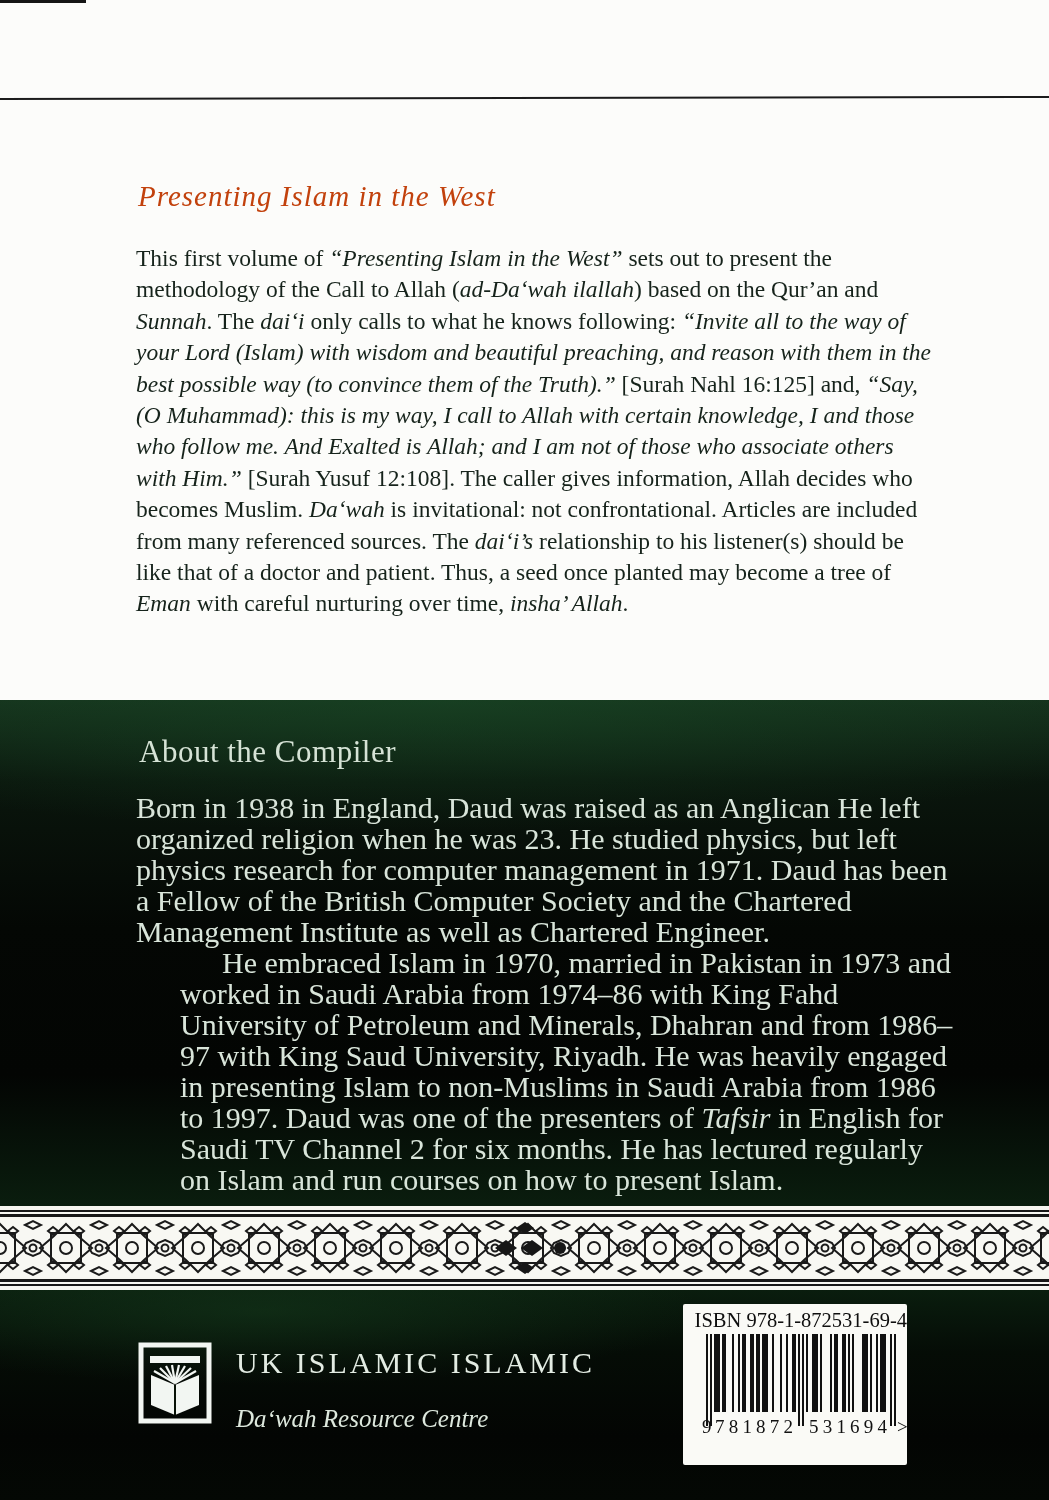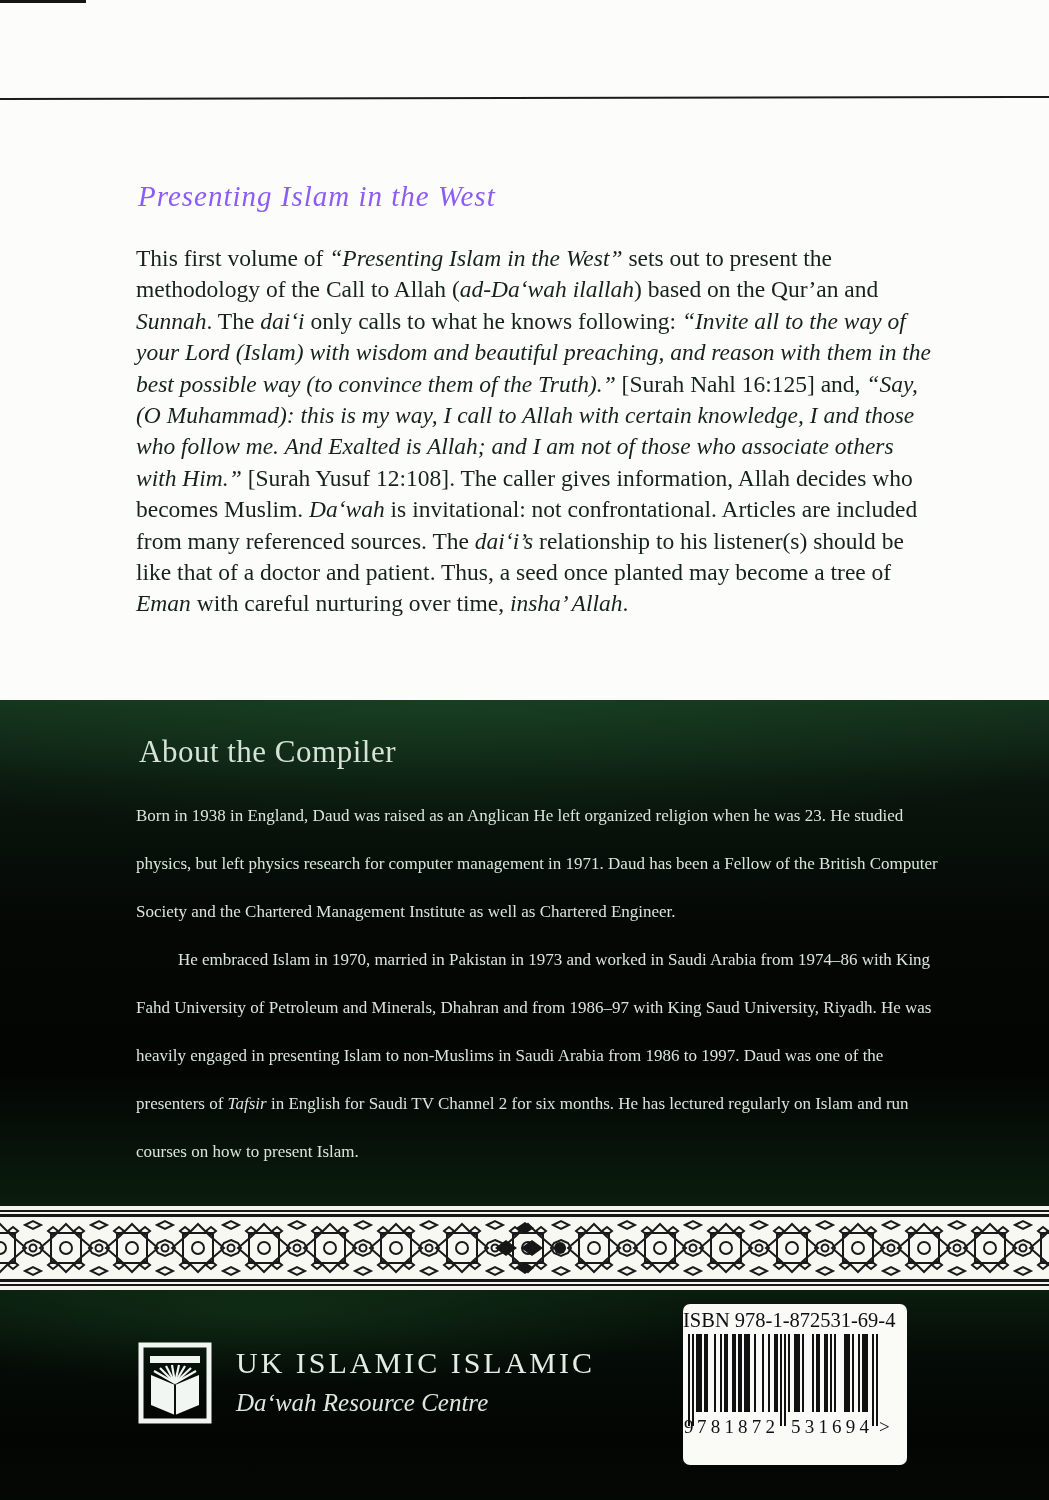--- a/index.html
+++ b/index.html
@@ -6,62 +6,62 @@
   html,body{margin:0;padding:0;background:#777;}
   .page{
     position:relative;width:1049px;height:1500px;margin:0 auto;
     background:var(--page-bg,#fcfcfa);overflow:hidden;
     font-family:"Liberation Serif","DejaVu Serif",serif;
   }
   .corner-mark{position:absolute;left:0;top:0;width:86px;height:3px;background:#151515;}
   .top-rule{position:absolute;left:0;top:97px;width:100%;height:2px;background:#1c1c1c;transform:rotate(-0.12deg);}
   .front-title{
     position:absolute;left:138px;top:180px;
-    font-style:italic;font-size:29px;letter-spacing:1px;color:#8b5cf6;
+    font-style:italic;font-size:29px;letter-spacing:1px;color:#c2410c;
   }
   .front-body{
     position:absolute;left:136px;top:243px;width:798px;
     font-size:23.5px;line-height:31.4px;color:var(--ink,#16231b);
   }
   .it{font-style:italic;text-align:center;}
   .dark-section{
     position:absolute;left:0;top:700px;width:100%;height:506px;
     background:
       radial-gradient(120% 42% at 42% 0%, rgba(25,75,38,.55), rgba(0,0,0,0) 62%),
       linear-gradient(180deg,#15301c 0%,#0a160d 16%,#040704 45%,#030503 74%,#0a1d0e 100%);
   }
   .compiler-heading{
     position:absolute;left:139px;top:34px;
     font-size:31px;letter-spacing:.5px;color:#d6e3d6;
   }
   .compiler-body{
     position:absolute;left:136px;top:92px;width:820px;
-    font-size:17px;line-height:48px;color:var(--panel-text,#d9e5da);
+    font-size:30px;line-height:31px;color:var(--panel-text,#d9e5da);
   }
   .compiler-body p{margin:0;}
-  .compiler-body p + p{text-indent:42px;}
+  .compiler-body p + p{text-indent:42px;margin-left:44px;}
   .band{position:absolute;left:0;top:1206px;width:100%;height:84px;background:#f6f6f1;}
   .band .rt{height:2px;background:#171717;}
   .band .rk{height:3px;background:#171717;}
   .band .g2{height:2px;} .band .g4{height:4px;}
   .band svg{display:block;}
   .bottom-section{
     position:absolute;left:0;top:1290px;width:100%;height:210px;
     background:
       radial-gradient(60% 50% at 25% 10%, rgba(22,62,30,.5), rgba(0,0,0,0) 70%),
       linear-gradient(180deg,#0a1d0e 0%,#050c06 30%,#030503 70%,#040804 100%);
   }
   .publisher-logo{position:absolute;left:138px;top:52px;}
   .pub-text{position:absolute;left:236px;top:56px;color:#e3ece3;}
   .pub-name{font-size:30px;letter-spacing:3px;}
-  .pub-tagline{font-size:25px;font-style:italic;margin-top:9px;color:#dde8dd;}
+  .pub-tagline{font-size:25px;font-style:italic;margin-top:25px;color:#dde8dd;}
   .isbn-box{
     position:absolute;left:683px;top:14px;width:224px;height:161px;
-    background:#fafaf6;border-radius:7px;
-    display:flex;flex-direction:column;align-items:flex-start;
+    background:#fafaf6;border-radius:2px;
+    display:flex;flex-direction:column;align-items:flex-end;
   }
   .isbn-label{margin-top:5px;font-size:20.5px;color:#0e0e0e;white-space:nowrap;}
 </style>
 </head>
 <body>
 
 <div class="page">
 
   <div class="corner-mark"></div>
   <div class="top-rule"></div>

